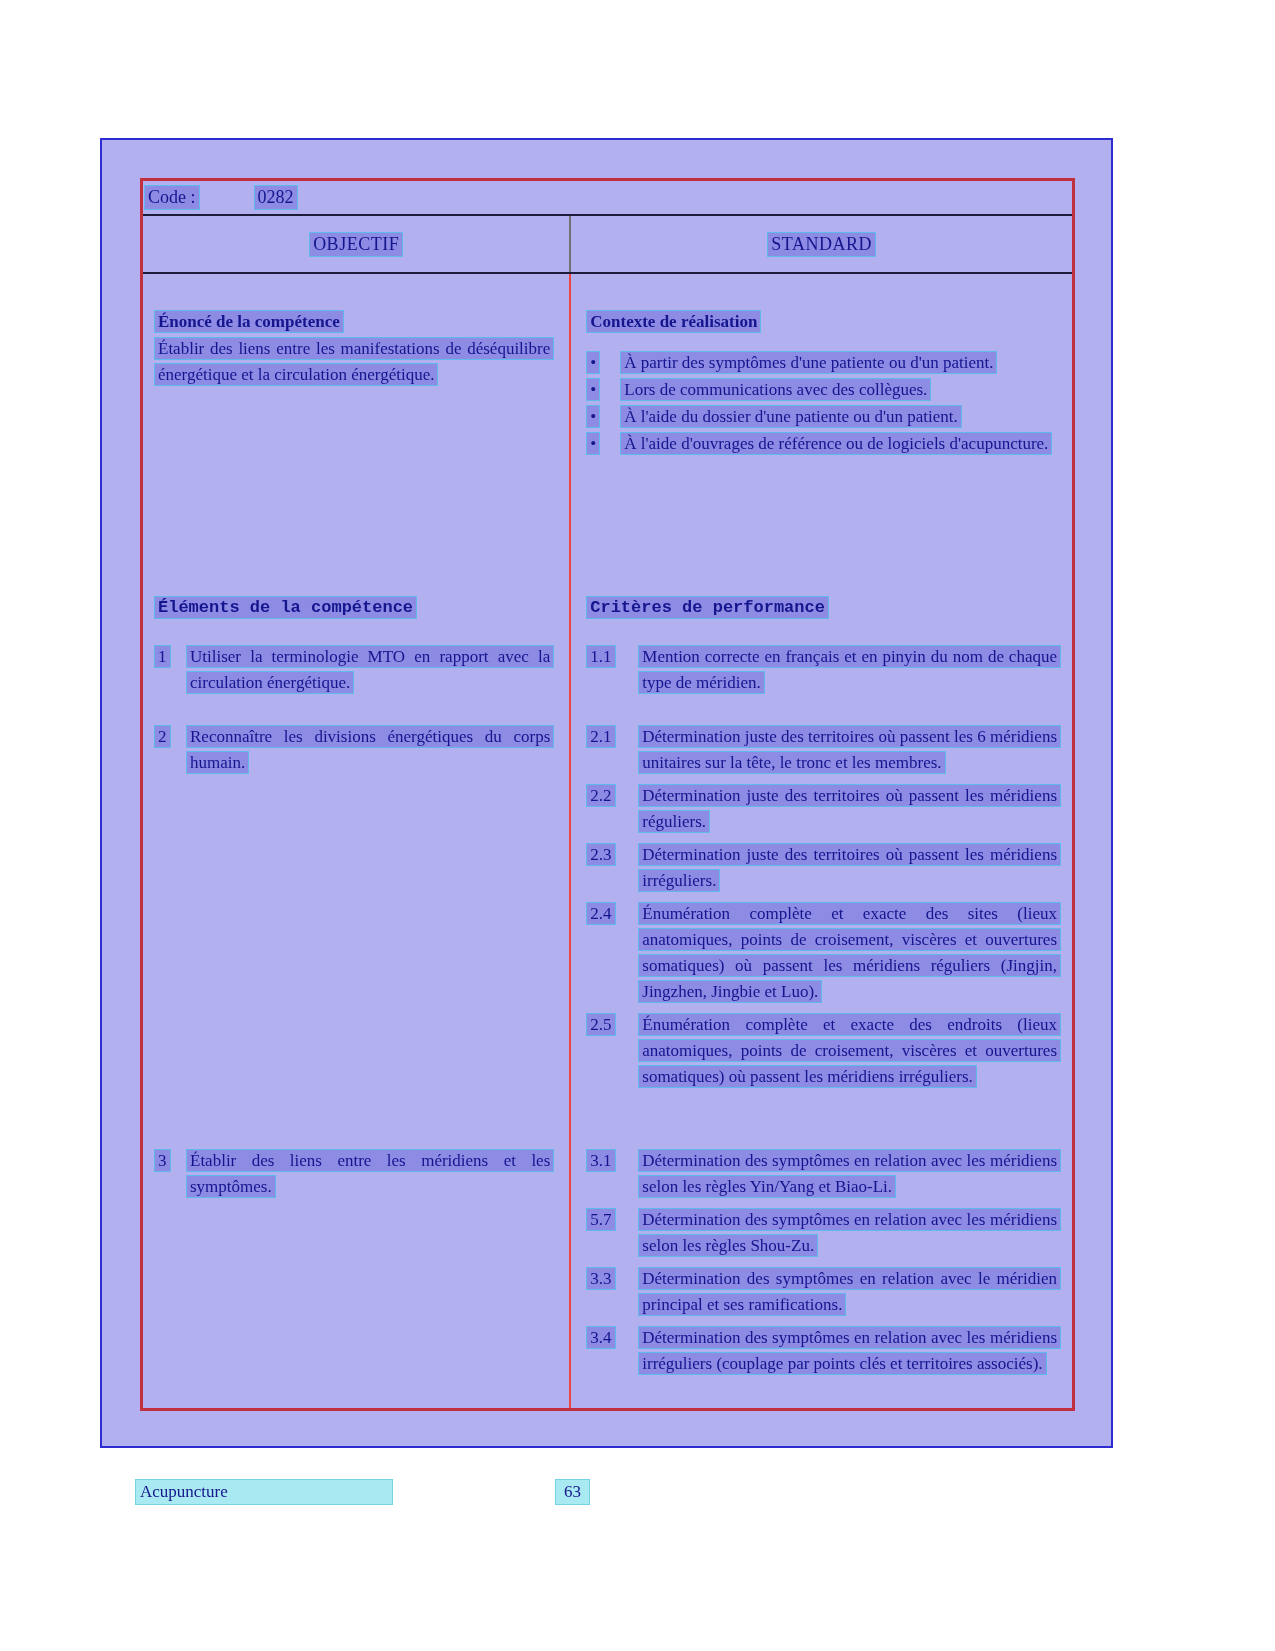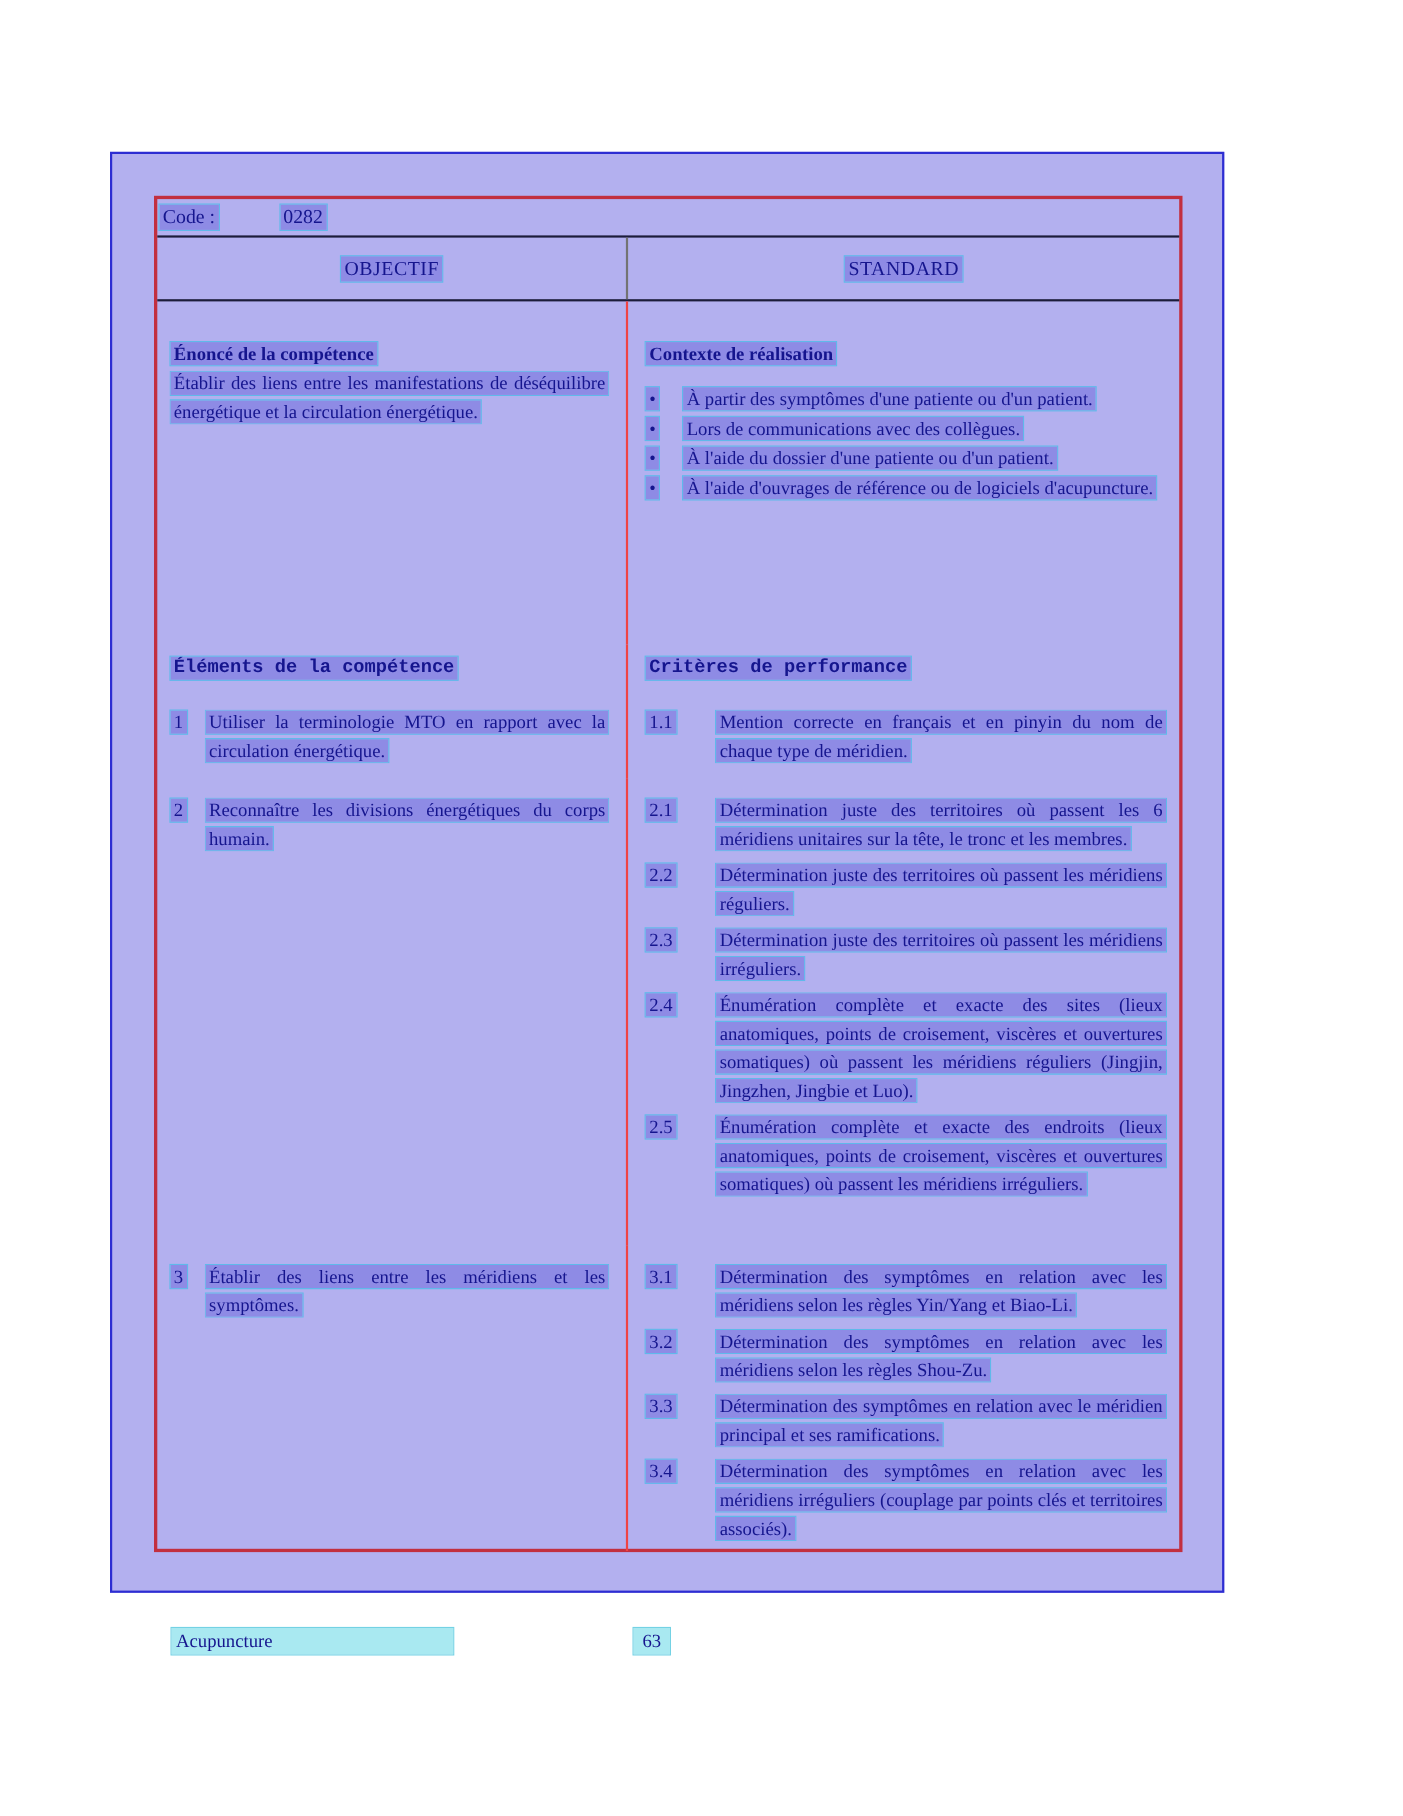--- a/index.html
+++ b/index.html
@@ -41,24 +41,24 @@
     box-decoration-break:clone;-webkit-box-decoration-break:clone;
   }
   .b{font-weight:bold;}
   .jtext{text-align:justify;font-size:17px;line-height:26px;}
   .para{margin:4px 0 0 0;}
   .title{font-size:17px;}
   .bullets{list-style:none;margin:18px 0 0 0;padding:0;}
   .bullets li{display:grid;grid-template-columns:34px 1fr;margin-bottom:1px;}
   .bullet{font-size:17px;line-height:26px;}
   .numitem{display:grid;grid-template-columns:32px 1fr;font-size:17px;line-height:26px;}
-  .crit{display:grid;grid-template-columns:52px 1fr;font-size:17px;line-height:26px;margin-bottom:7px;gap:12px;}
+  .crit{display:grid;grid-template-columns:52px 1fr;font-size:17px;line-height:26px;margin-bottom:7px;}
   .num{justify-self:start;align-self:start;}
   .codeval{margin-left:56px;}
-  .footer{position:absolute;left:156px;top:1480px;font-size:17px;color:#15158e;}
+  .footer{position:absolute;left:136px;top:1480px;font-size:17px;color:#15158e;}
   .footer-bar{
     display:inline-block;width:248px;background:#a9e9f1;
     outline:1px solid #74d2e4;padding:2px 4px;
   }
   .footer-num{
     display:inline-block;margin-left:164px;background:#a9e9f1;
     outline:1px solid #74d2e4;padding:2px 8px;
   }
 </style>
 </head>
@@ -170,21 +170,21 @@
             <span class="num"><span class="hl">3</span></span>
             <div class="jtext"><span class="hl">Établir des liens entre les méridiens et les symptômes.</span></div>
           </div>
         </div>
         <div class="cr pt5">
           <div class="crit">
             <span class="num"><span class="hl">3.1</span></span>
             <div class="jtext"><span class="hl">Détermination des symptômes en relation avec les méridiens selon les règles Yin/Yang et  Biao-Li.</span></div>
           </div>
           <div class="crit">
-            <span class="num"><span class="hl">3.2</span></span>
+            <span class="num"><span class="hl">5.7</span></span>
             <div class="jtext"><span class="hl">Détermination des symptômes en relation avec les méridiens selon les règles Shou-Zu.</span></div>
           </div>
           <div class="crit">
             <span class="num"><span class="hl">3.3</span></span>
             <div class="jtext"><span class="hl">Détermination des symptômes en relation avec le méridien principal et ses ramifications.</span></div>
           </div>
           <div class="crit">
             <span class="num"><span class="hl">3.4</span></span>
             <div class="jtext"><span class="hl">Détermination des symptômes en relation avec les méridiens irréguliers (couplage par points clés et territoires associés).</span></div>
           </div>

